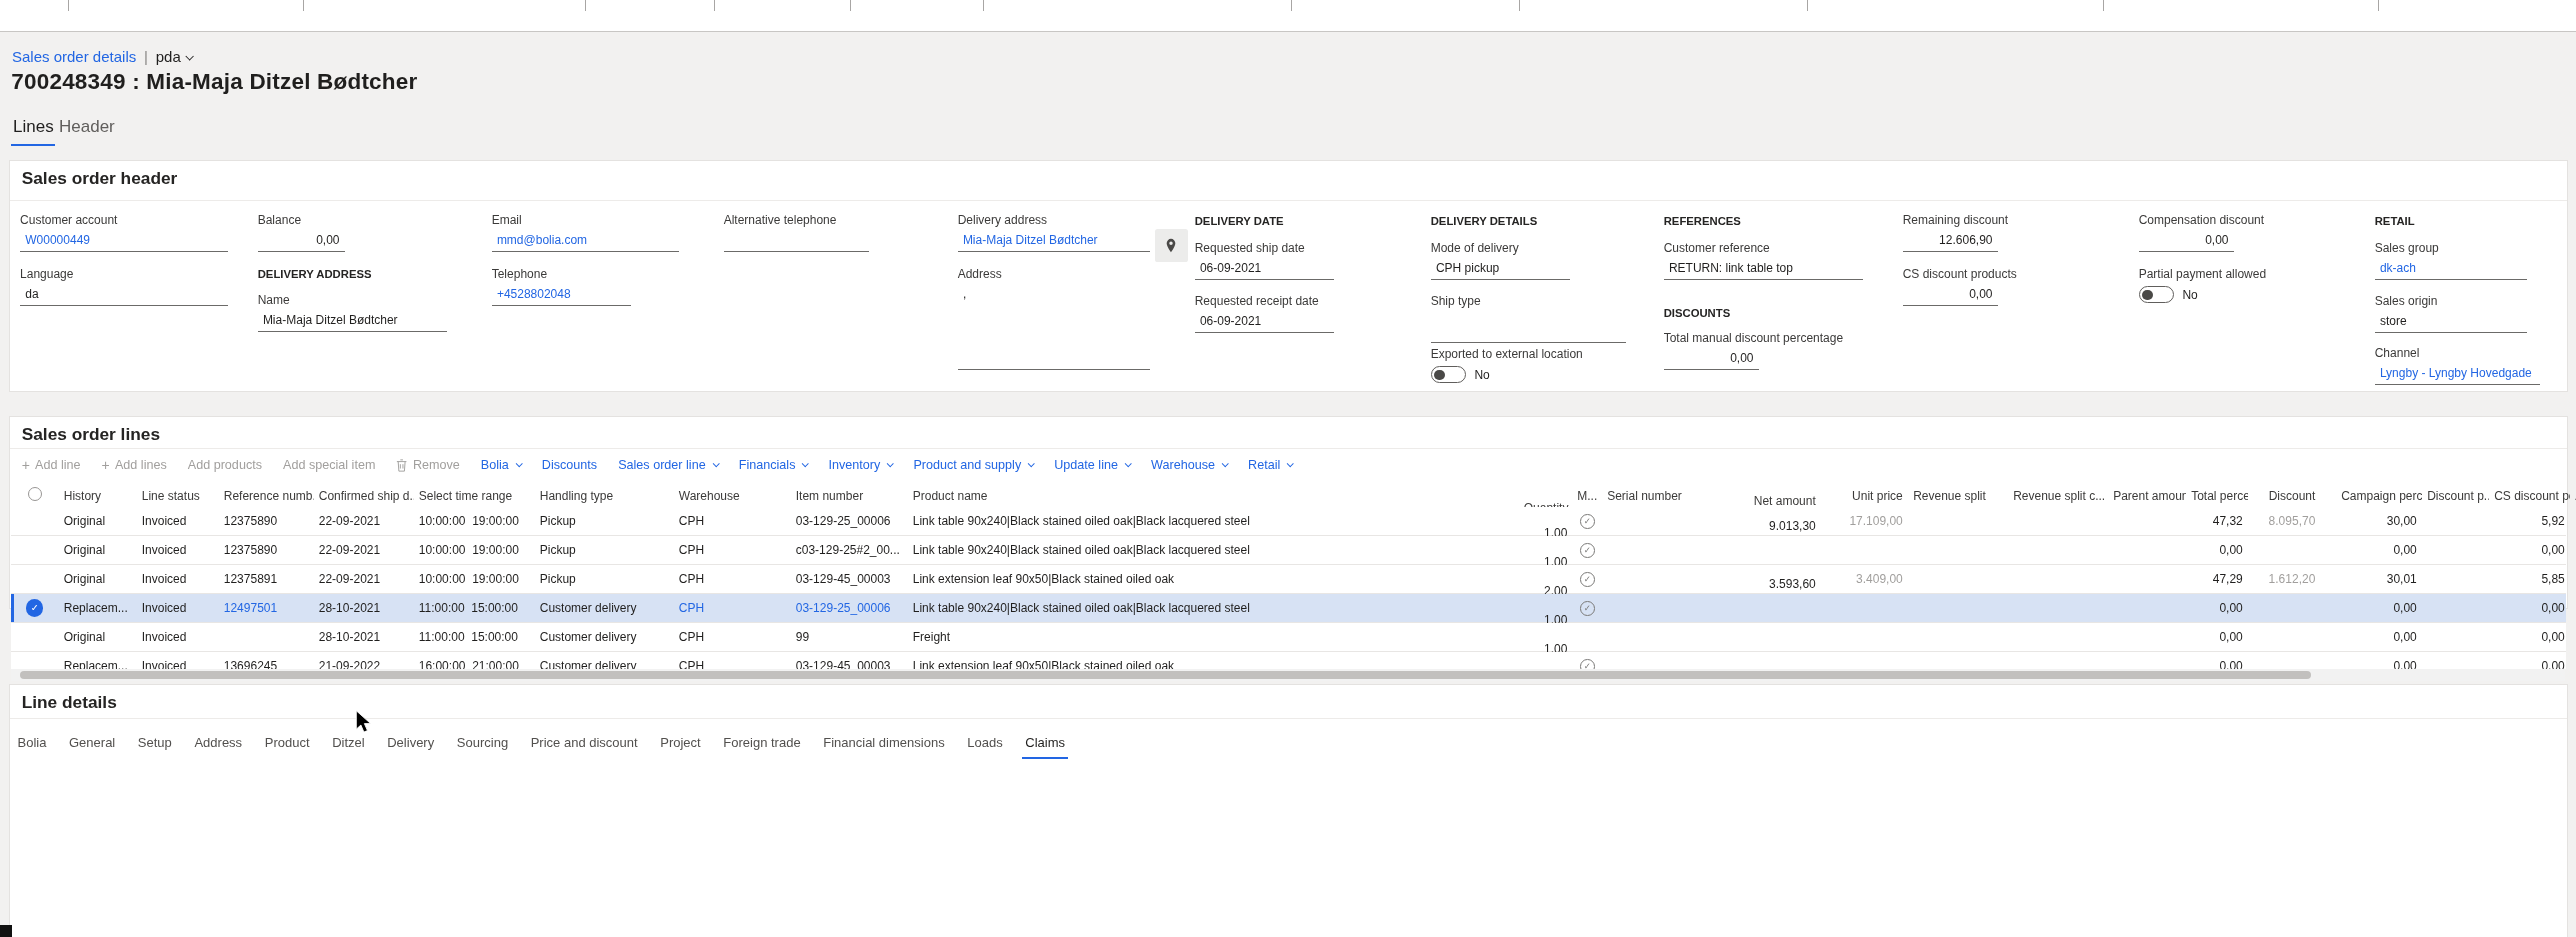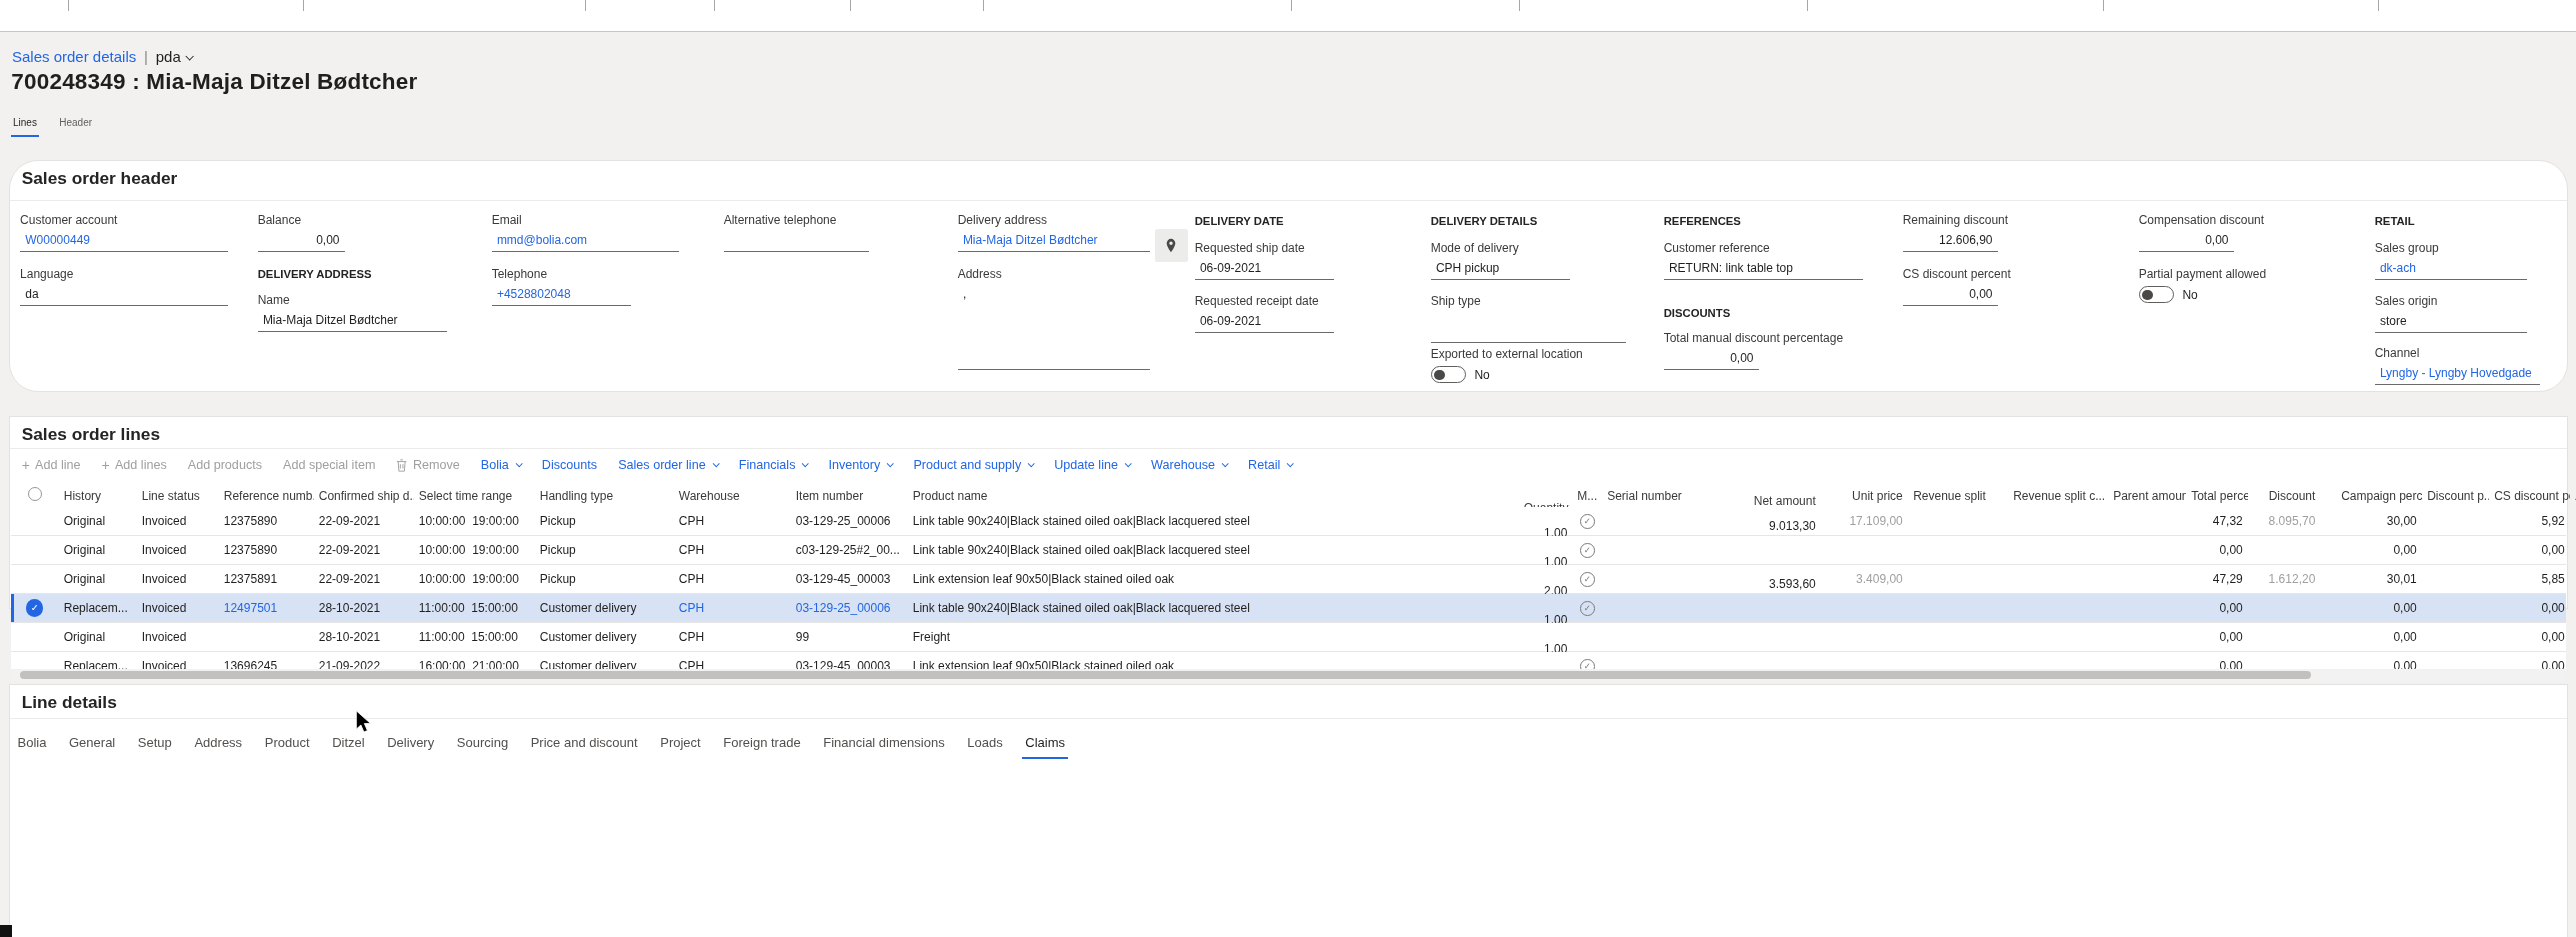--- a/index.html
+++ b/index.html
@@ -12,21 +12,21 @@
   
   .topstrip { position:absolute; left:0; top:0; width:2576px; height:32px; background:#fff; border-bottom:0.9px solid #c8c6c4; }
   .tick { position:absolute; top:0; width:0.9px; height:11.3px; background:#a8a6a4; }
   
   .breadcrumb { position:absolute; left:12px; top:48px; font-size:15px; display:flex; align-items:center; gap:7.8px; }
   .bc-link { color:#2266e3; cursor:pointer; }
   .bc-sep { color:#8a8886; }
   .bc-rec { color:#201f1e; display:flex; align-items:center; gap:5.2px; }
   .chev { display:inline-block; width:6px; height:6px; border-right:1.2px solid currentColor; border-bottom:1.2px solid currentColor; transform:rotate(45deg) translateY(-0.9px); }
   .page-title { position:absolute; left:11.3px; top:69px; font-size:22.5px; font-weight:600; letter-spacing:0.2px; }
-  .viewtabs { position:absolute; left:11.3px; top:113px; display:flex; gap:19px; font-size:10px; }
+  .viewtabs { position:absolute; left:11.3px; top:113px; display:flex; gap:2px; font-size:17px; }
   .vtab { padding:3.5px 1.7px 7.8px; color:#605e5c; cursor:pointer; }
   .vtab.active { color:#201f1e; border-bottom:2.6px solid #2266e3; }
   
   .card { position:absolute; left:8.7px; width:2559px; background:#fff; border:0.9px solid #e4e2e0; }
   .card-title { position:absolute; left:12px; top:7px; font-size:17.3px; font-weight:600; color:#252423; }
   .card-div { position:absolute; left:0; right:0; height:0.9px; background:#edebe9; }
   
   .fld { position:absolute; }
   .flbl { font-size:12px; color:#3b3a39; margin-bottom:4.3px; white-space:nowrap; }
   .fgrp { position:absolute; font-size:11.3px; font-weight:700; color:#252423; white-space:nowrap; }
@@ -111,21 +111,21 @@
       <span>pda</span>
       <span class="chev"></span>
     </span>
 </div>
 <div class="page-title">700248349 : Mia-Maja Ditzel Bødtcher</div>
 <div class="viewtabs">
   <div class="vtab active">Lines</div>
   <div class="vtab">Header</div>
 </div>
 
-<div class="card" style="top:160px; height:232px;border-radius:29px;">
+<div class="card" style="top:160px; height:232px;">
   <div class="card-title">Sales order header</div>
   <div class="card-div" style="top:39px"></div>
 
   <div class="fld" style="left:10.4px; top:52px; width:208px">
     <div class="flbl">Customer account</div>
     <div class="fval lnk">W00000449</div>
   </div>
   <div class="fld" style="left:10.4px; top:106px; width:208px">
     <div class="flbl">Language</div>
     <div class="fval">da</div>
@@ -207,21 +207,21 @@
   <div class="fld" style="left:1654px; top:170px; width:199px">
     <div class="flbl">Total manual discount percentage</div>
     <div class="fval num" style="width:95px">0,00</div>
   </div>
 
   <div class="fld" style="left:1893px; top:52px; width:95px">
     <div class="flbl">Remaining discount</div>
     <div class="fval num">12.606,90</div>
   </div>
   <div class="fld" style="left:1893px; top:106px; width:95px">
-    <div class="flbl">CS discount percent</div>
+    <div class="flbl">CS discount products</div>
     <div class="fval num">0,00</div>
   </div>
 
   <div class="fld" style="left:2129px; top:52px; width:95px">
     <div class="flbl">Compensation discount</div>
     <div class="fval num">0,00</div>
   </div>
   <div class="fld" style="left:2129px; top:106px; width:208px">
     <div class="flbl">Partial payment allowed</div>
     <div class="toggle-row">

